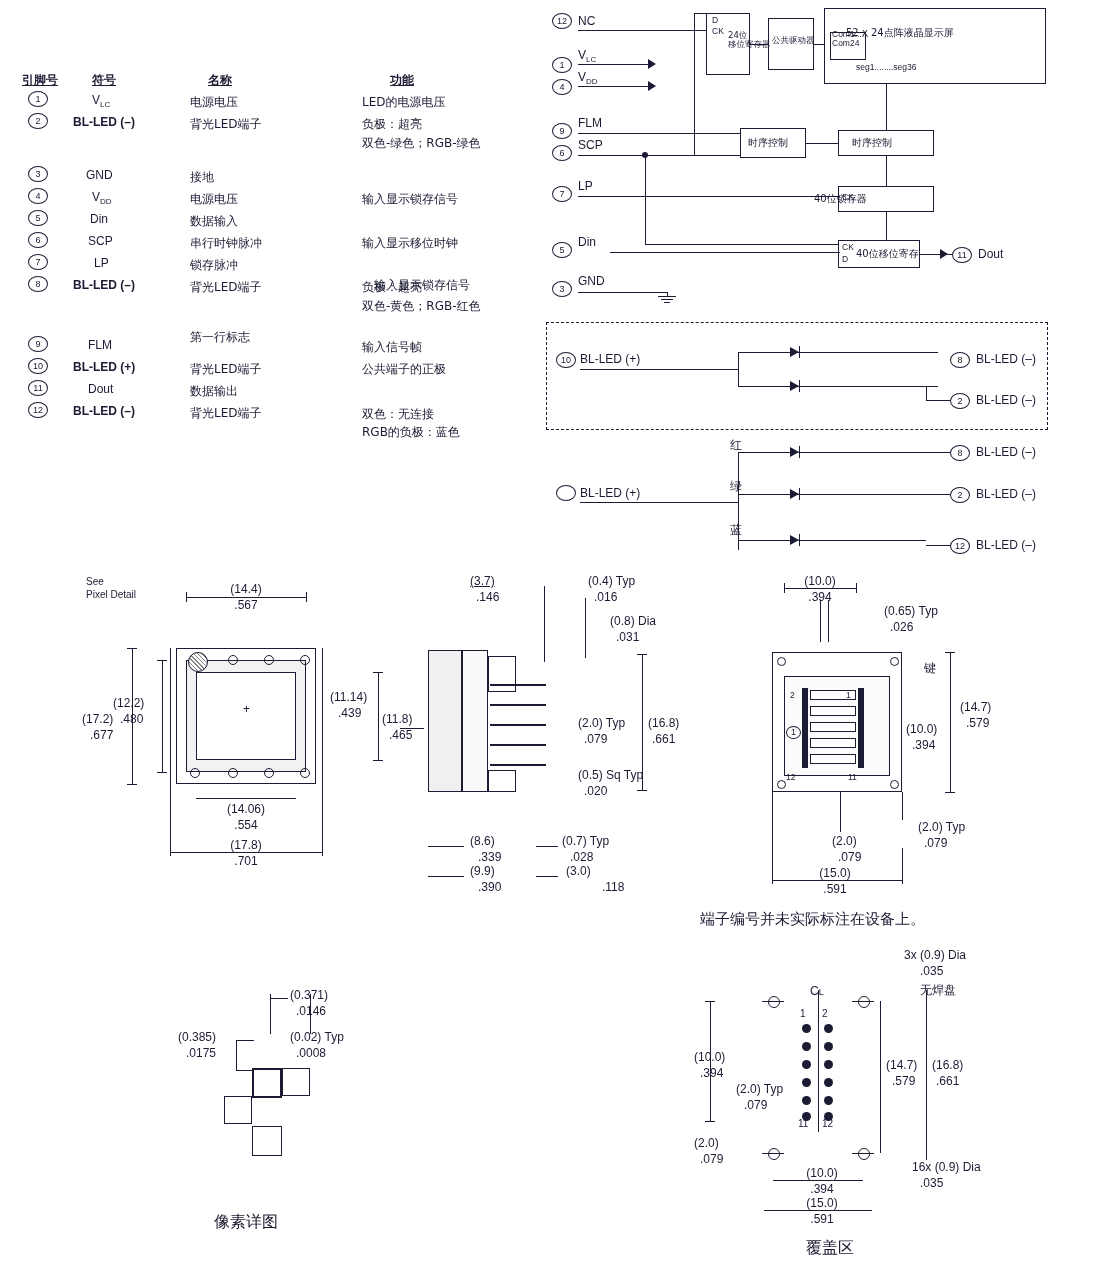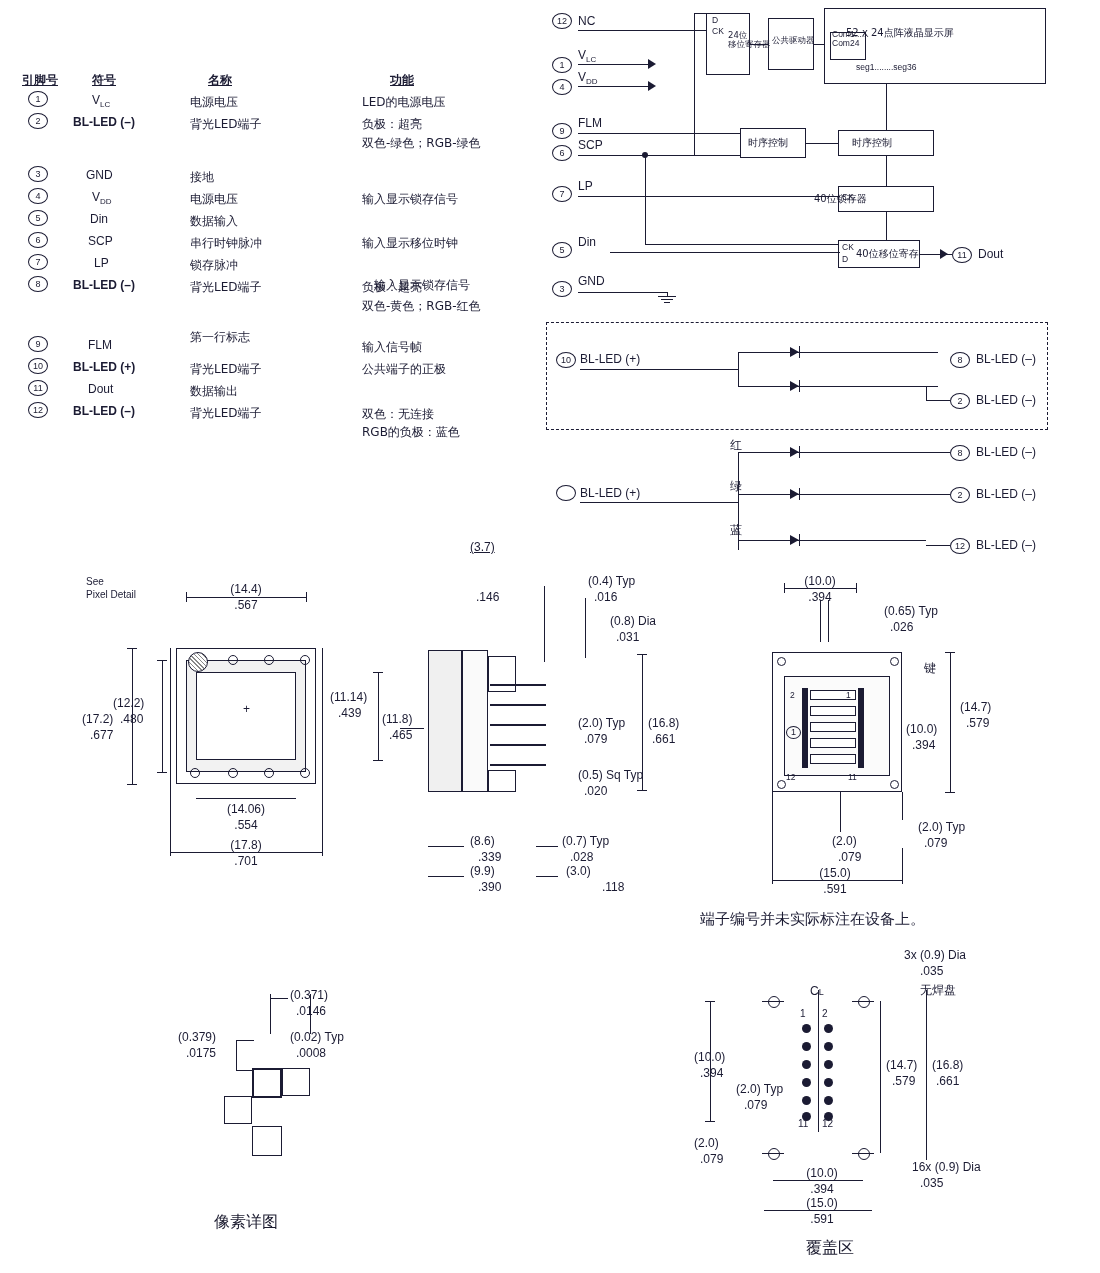--- a/index.html
+++ b/index.html
@@ -343,21 +343,21 @@
   <div class="ln hl" style="left:196px;top:798px;width:100px;"></div>
 
   <div class="tc" style="left:176px;top:838px;width:140px;">(17.8)</div>
   <div class="tc" style="left:176px;top:854px;width:140px;">.701</div>
   <div class="ln hl" style="left:170px;top:852px;width:152px;"></div>
   <div class="ln vl" style="left:170px;top:784px;height:72px;"></div>
   <div class="ln vl" style="left:322px;top:784px;height:72px;"></div>
 </div>
 
 <div>
-  <div class="t" style="left:470px;top:540px;text-decoration:underline;">(3.7)</div>
+  <div class="t" style="left:470px;top:574px;text-decoration:underline;">(3.7)</div>
   <div class="t" style="left:476px;top:590px;">.146</div>
   <div class="t" style="left:588px;top:574px;">(0.4) Typ</div>
   <div class="t" style="left:594px;top:590px;">.016</div>
   <div class="t" style="left:610px;top:614px;">(0.8) Dia</div>
   <div class="t" style="left:616px;top:630px;">.031</div>
 
   <div class="ln vl" style="left:544px;top:586px;height:76px;"></div>
   <div class="ln vl" style="left:585px;top:598px;height:60px;"></div>
 
   <div class="box" style="left:428px;top:650px;width:34px;height:142px;background:#f0f0f0;"></div>
@@ -463,21 +463,21 @@
   <div class="t cn" style="left:700px;top:910px;font-size:15px;">端子编号并未实际标注在设备上。</div>
 </div>
 
 <div>
   <div class="t" style="left:290px;top:988px;">(0.371)</div>
   <div class="t" style="left:296px;top:1004px;">.0146</div>
   <div class="ln hl" style="left:270px;top:998px;width:18px;"></div>
   <div class="ln vl" style="left:270px;top:994px;height:40px;"></div>
   <div class="ln vl" style="left:310px;top:994px;height:40px;"></div>
 
-  <div class="t" style="left:178px;top:1030px;">(0.379)</div>
+  <div class="t" style="left:178px;top:1030px;">(0.385)</div>
   <div class="t" style="left:186px;top:1046px;">.0175</div>
   <div class="ln hl" style="left:236px;top:1040px;width:18px;"></div>
   <div class="ln hl" style="left:236px;top:1070px;width:18px;"></div>
   <div class="ln vl" style="left:236px;top:1040px;height:30px;"></div>
 
   <div class="t" style="left:290px;top:1030px;">(0.02) Typ</div>
   <div class="t" style="left:296px;top:1046px;">.0008</div>
 
   <div class="box" style="left:252px;top:1068px;width:30px;height:30px;border-width:2px;"></div>
   <div class="box" style="left:282px;top:1068px;width:28px;height:28px;"></div>

